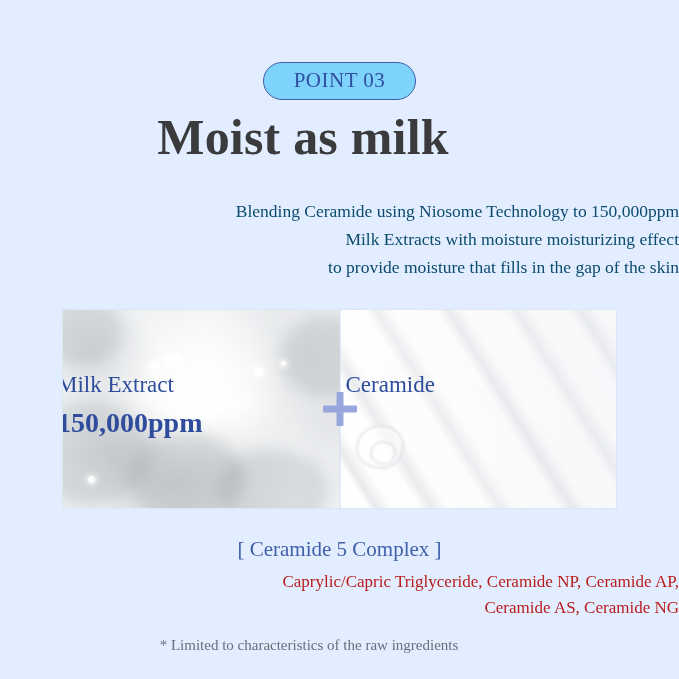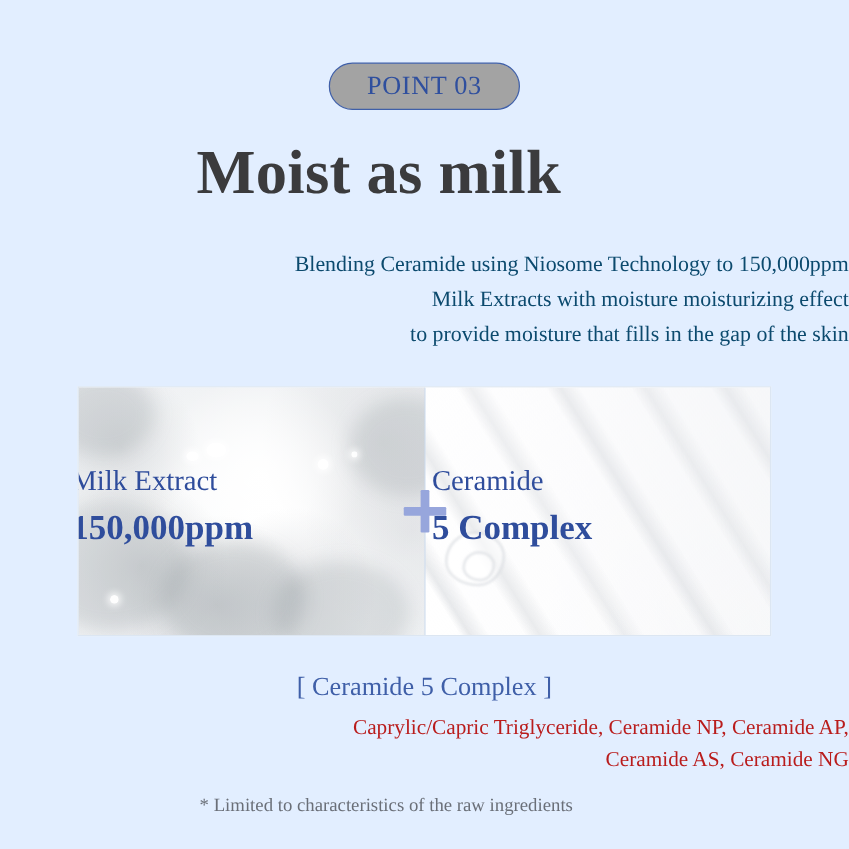--- a/index.html
+++ b/index.html
@@ -29,26 +29,27 @@
     left: 0;
     width: 679px;
     display: flex;
     justify-content: center;
   }
   .point-badge {
     display: inline-block;
     padding: 7px 30px 8px 30px;
     border: 1.6px solid #3f5fa8;
     border-radius: 24px;
-    background: #a3a3a3;
+    background: #7dd3fc;
     color: #2f4f9e;
     font-size: 21px;
     letter-spacing: 0.5px;
     font-family: "Liberation Serif", "DejaVu Serif", serif;
     line-height: 1;
+    margin-top: 12px;
   }
 
   
   .headline {
     position: absolute;
     top: 108px;
     left: 0;
     width: 606px;
     text-align: center;
     color: #3b3b3d;
@@ -278,21 +279,20 @@
       <div class="caption caption-top">Milk Extract</div>
       <div class="caption caption-bottom">150,000ppm</div>
     </div>
 
     <div class="half half-right">
       <div class="cream-bg"></div>
       <div class="cream-swirl" style="left:6%; top:58%; width:44px; height:40px;"></div>
       <div class="cream-swirl" style="left:11%; top:66%; width:22px; height:20px;"></div>
 
       <div class="caption caption-top">Ceramide</div>
-      <div class="caption caption-bottom">5 Complex</div>
     </div>
 
     <div class="divider"></div>
     <div class="plus"></div>
   </div>
 
   <div class="ingredient-title">[ Ceramide 5 Complex ]</div>
 
   <div class="ingredient-list">
     <div>Caprylic/Capric Triglyceride, Ceramide NP, Ceramide AP,</div>

